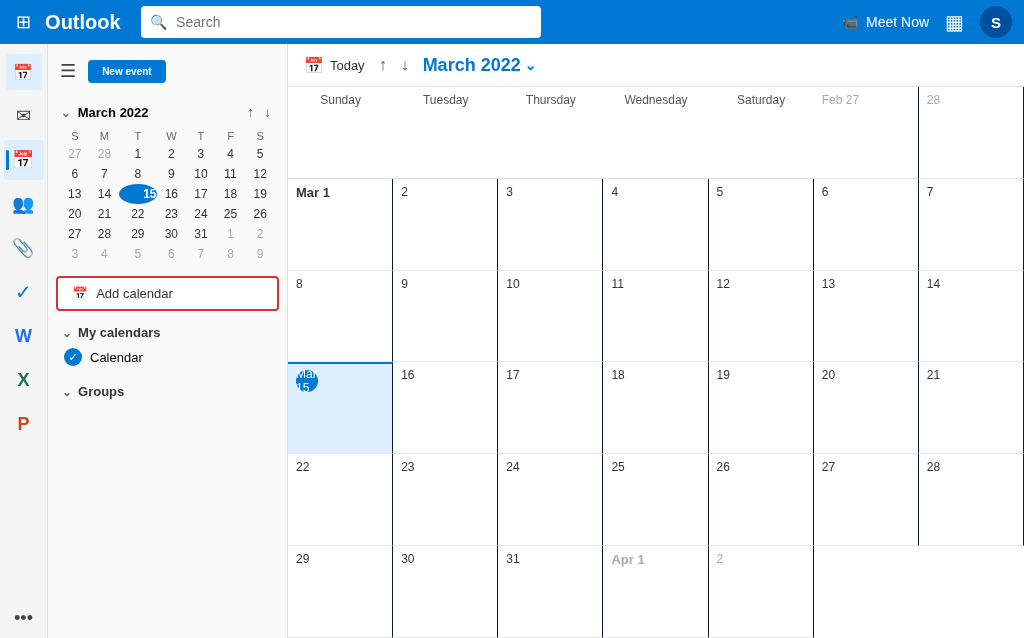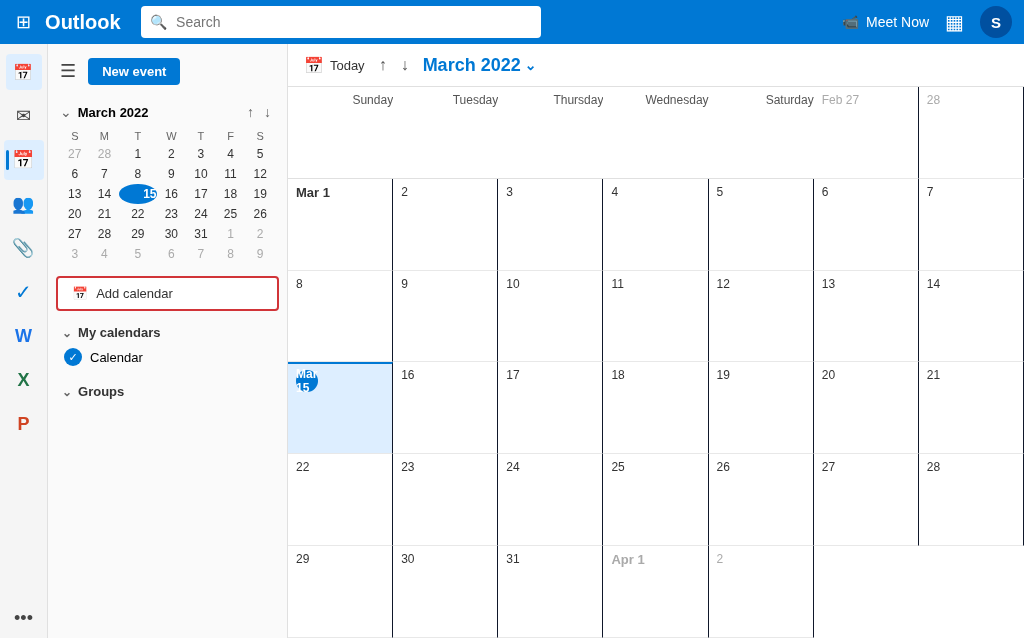--- a/index.html
+++ b/index.html
@@ -125,21 +125,21 @@
     }
     .hamburger-btn {
       color: #444; font-size: 18px; cursor: pointer; padding: 4px;
     }
     .new-event-btn {
       background: #0078d4;
       color: white;
       border: none;
       border-radius: 4px;
       padding: 6px 14px;
-      font-size: 13px;
+      font-size: 10px;
       font-weight: 600;
       cursor: pointer;
       white-space: nowrap;
     }
 
     
     .mini-cal {
       padding: 8px 12px;
     }
     .mini-cal-header {
@@ -264,21 +264,21 @@
     .cal-grid-container {
       flex: 1;
       overflow-y: auto;
     }
     .cal-grid {
       display: grid;
       grid-template-columns: repeat(7, 1fr);
       height: 100%;
     }
     .cal-day-header {
-      text-align: right;
+      text-align: center;
       font-size: 12px;
       color: #555;
       padding: 6px 0;
       border-bottom: 1px solid #e0e0e0;
       background: white;
       position: sticky;
       top: 0;
     }
     .cal-cell {
       border-right: 1px solid #0f172a;
@@ -294,21 +294,21 @@
       font-size: 12px;
       color: #333;
       font-weight: normal;
     }
     .cal-date.today-date {
       background: #0078d4;
       color: white;
       border-radius: 50%;
       width: 22px; height: 22px;
       display: flex; align-items: center; justify-content: center;
-      font-weight: bold;
+      font-weight: normal;
     }
     .cal-date.first-of-month { font-weight: 700; color: #333; font-size: 13px; }
   </style>
 </head>
 <body>
 
 <div class="topbar">
   <span class="topbar-waffle">⊞</span>
   <span class="topbar-title">Outlook</span>
   <div class="topbar-search">

